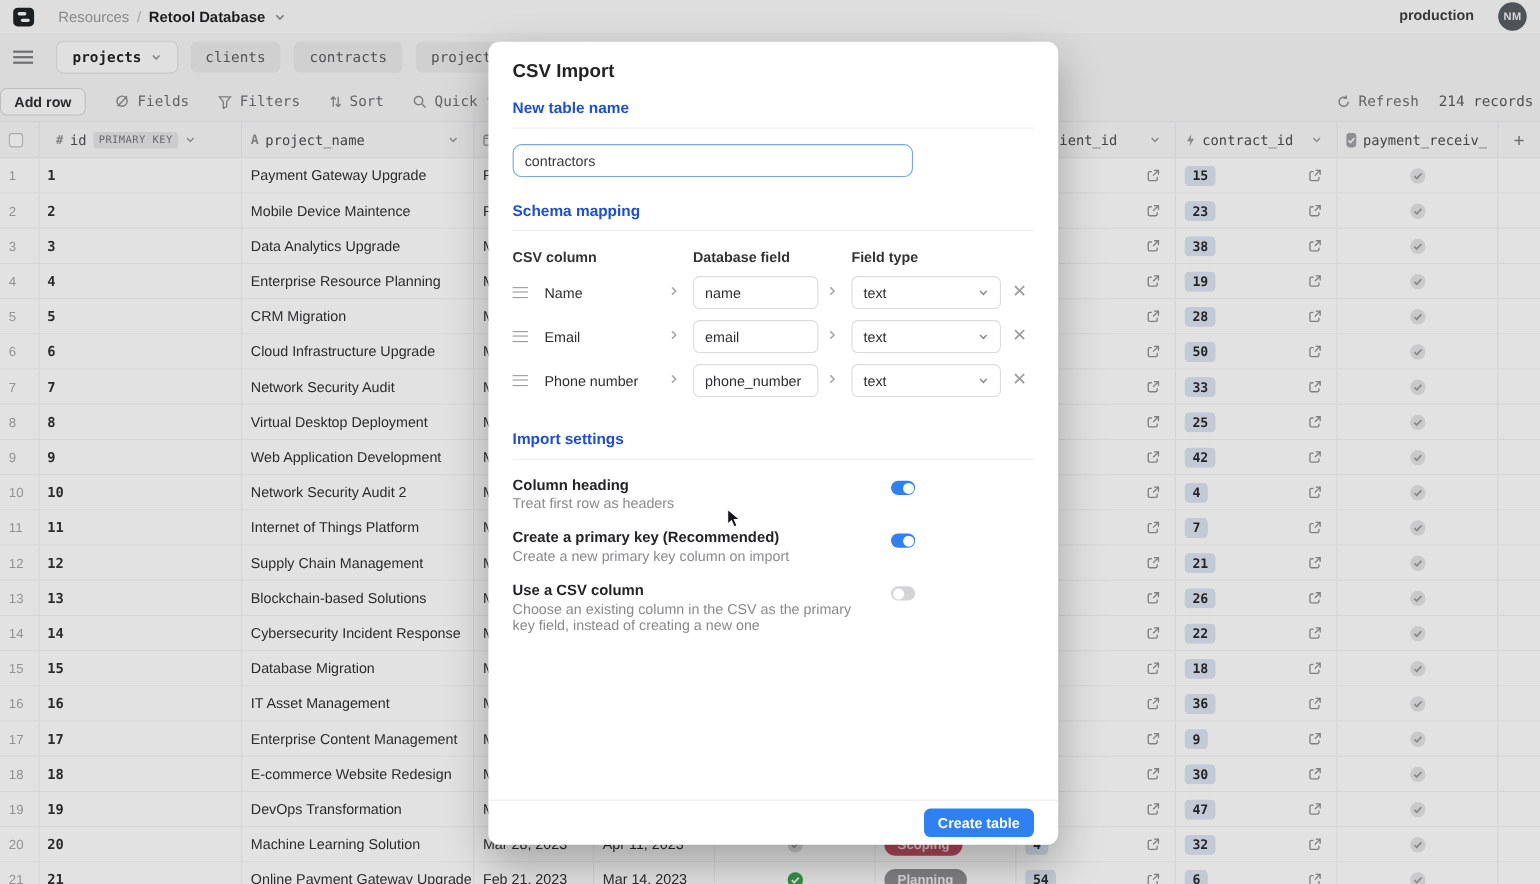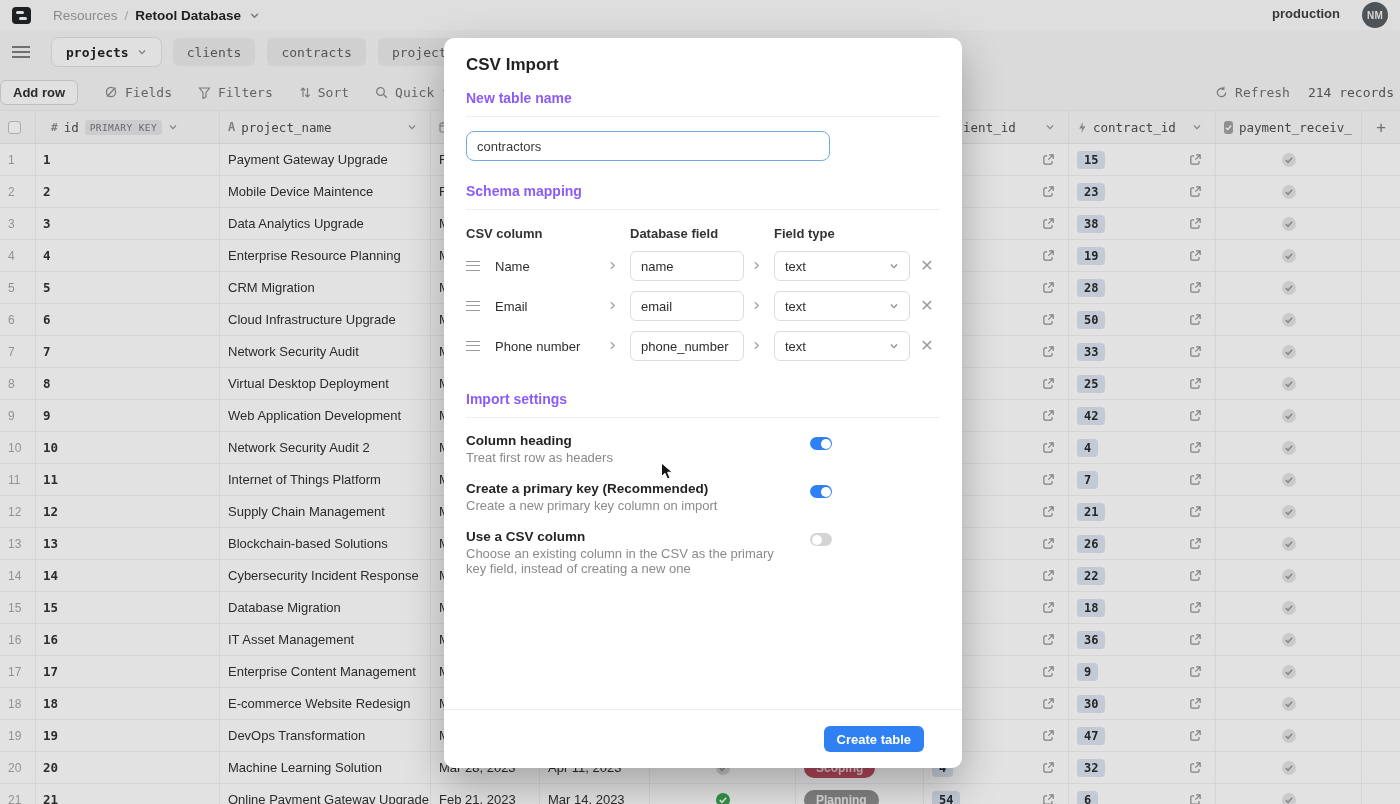--- a/index.html
+++ b/index.html
@@ -55,21 +55,21 @@
   .idval { font-family:"DejaVu Sans Mono", monospace; font-weight:700; font-size:12.5px; padding-left:7px; }
   .cell-center { justify-content:center; }
   .cell-split { justify-content:space-between; padding-right:13px; }
   .pill { background:#d9e4f1; color:#27272a; border-radius:4px; padding:2px 7px; font-family:"DejaVu Sans Mono", monospace; font-size:12px; font-weight:600; }
   .badge { border-radius:10px; padding:3px 12px; font-size:12px; font-weight:600; }
 
   
   .overlay { position:absolute; inset:0; background:rgba(28,30,34,0.13); z-index:10; }
   .modal { position:absolute; left:444px; top:38px; width:518px; height:730px; background:#ffffff; border-radius:10px; box-shadow:0 16px 40px rgba(0,0,0,0.28); z-index:20; padding:17px 22px 0 22px; }
   .modal h1 { font-size:17px; font-weight:700; color:#222; margin-bottom:15px; }
-  .sec-label { font-size:14px; font-weight:700; color:#8b5cf6; }
+  .sec-label { font-size:14px; font-weight:700; color:#1d4ed8; }
   .hr { height:1px; background:#ededee; margin-top:10px; }
   .name-input { margin-top:14px; width:364px; height:30px; border:1.5px solid #74aae2; border-radius:8px; font-size:13px; color:#3a3a3c; padding:0 10px; outline:none; font-family:"Liberation Sans", sans-serif; background:#fff; }
   .sec-gap { margin-top:22px; }
   .map-grid { display:grid; grid-template-columns:22px 105px 16px 114px 16px 136px 20px; column-gap:7px; align-items:center; }
   .map-head { margin-top:16px; font-size:13px; font-weight:700; color:#333; }
   .map-row { margin-top:10px; height:30px; }
   .drag { width:14px; height:10px; border-top:1.5px solid #9a9a9c; border-bottom:1.5px solid #9a9a9c; position:relative; }
   .drag::after { content:""; position:absolute; left:0; right:0; top:2.8px; height:1.5px; background:#9a9a9c; }
   .map-label { font-size:13px; color:#2e2e30; }
   .field-input { width:114px; height:30px; border:1px solid #dcdcde; border-radius:6px; font-size:13px; color:#2e2e30; padding:0 10px; outline:none; font-family:"Liberation Sans", sans-serif; }
@@ -79,21 +79,21 @@
   .setting + .setting { margin-top:16px; }
   .set-text { width:330px; }
   .set-title { font-size:13.5px; font-weight:700; color:#242426; }
   .set-desc { font-size:13px; color:#8a8a8c; margin-top:2px; line-height:15px; max-width:315px; }
   .toggle-wrap { margin-left:auto; padding-right:108px; padding-top:4px; }
   .toggle { width:22px; height:13px; border-radius:7px; position:relative; }
   .toggle .knob { position:absolute; top:1.5px; width:10px; height:10px; border-radius:50%; background:#fff; }
   .toggle.on .knob { right:1.5px; }
   .toggle.off { background:#d4d4d6 !important; }
   .toggle.off .knob { left:1.5px; }
-  .modal-footer { position:absolute; left:0; right:0; bottom:0; height:59px; border-top:1px solid #ececee; display:flex; align-items:center; justify-content:flex-end; padding:0 38px; }
+  .modal-footer { position:absolute; left:0; right:0; bottom:0; height:41px; border-top:1px solid #ececee; display:flex; align-items:center; justify-content:flex-end; padding:0 22px; }
   .btn-primary { height:26px; padding:0 13px; border-radius:6px; border:none; color:#fff; font-size:13px; font-weight:700; font-family:"Liberation Sans", sans-serif; }
   .cursor { position:absolute; left:660px; top:462px; z-index:30; pointer-events:none; }
 </style>
 </head>
 <body>
 
 <div id="app">
 
   <header class="navbar">
     <div class="logo"></div>

